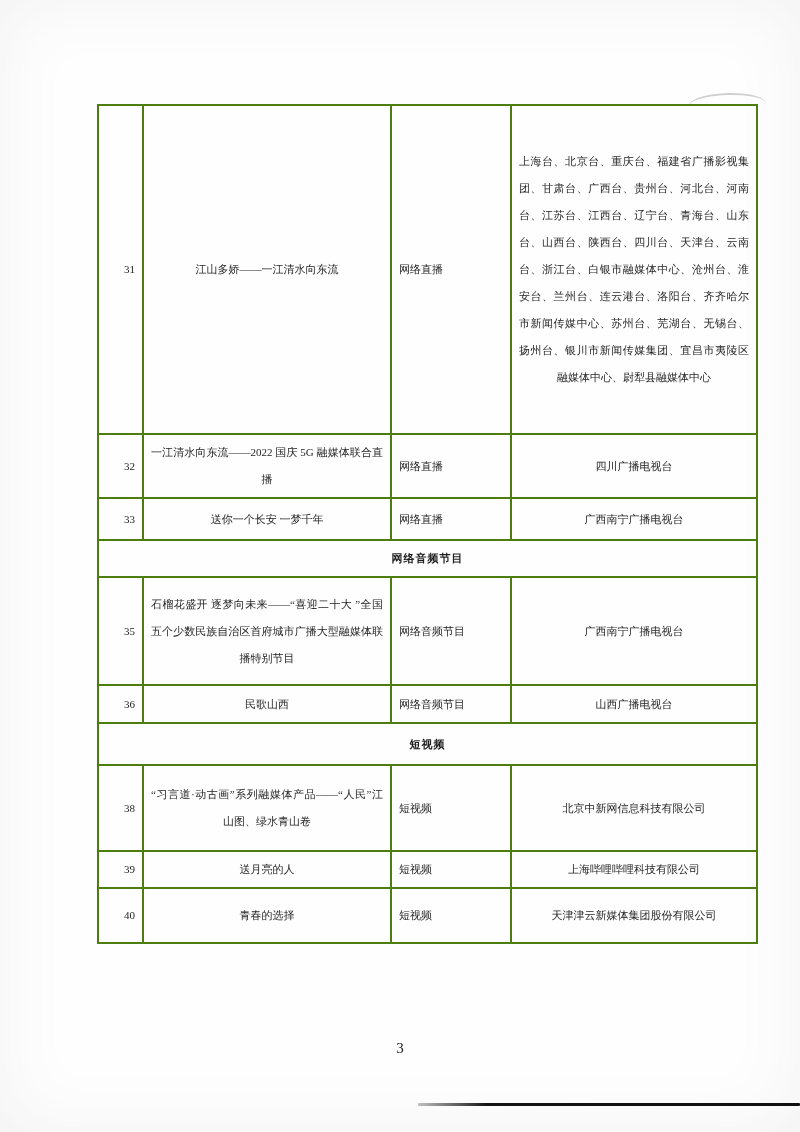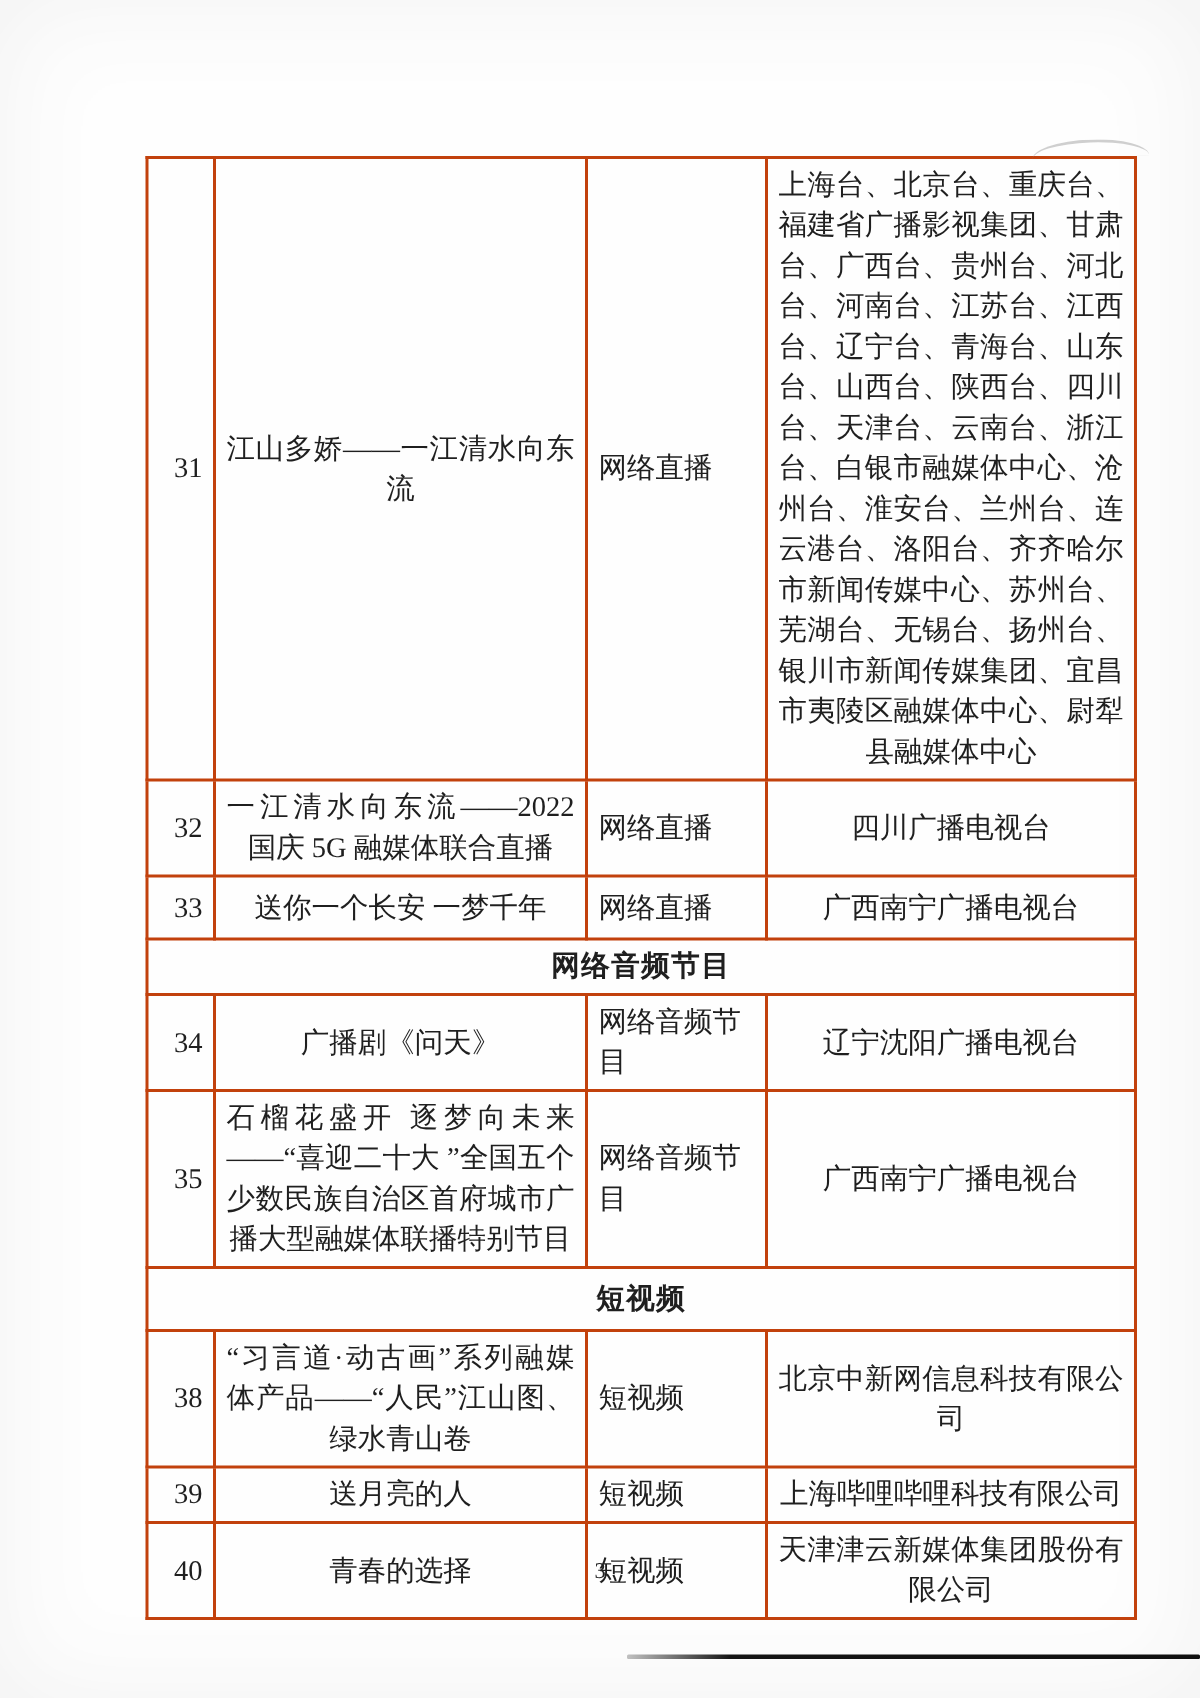--- a/index.html
+++ b/index.html
@@ -17,23 +17,23 @@
     box-shadow: inset 0 0 70px rgba(90,90,90,0.07);
   }
   table.awards-table {
     position: absolute;
     left: 97px; top: 104px;
     width: 659px;
     border-collapse: collapse;
     table-layout: fixed;
   }
   table.awards-table td {
-    border: 2px solid #c2410c;
+    border: 2px solid #4d7c0f;
     vertical-align: middle;
-    font-size: 19px;
+    font-size: 11px;
     line-height: 27px;
     padding: 4px 7px;
     word-break: break-all;
   }
   td.no {
     text-align: right;
     font-size: 16px;
     font-family: "Liberation Serif", "DejaVu Serif", serif;
   }
   td.title, td.org {
@@ -114,31 +114,31 @@
       </tr>
       <tr class="r33">
         <td class="no">33</td>
         <td class="title">送你一个长安 一梦千年</td>
         <td class="cat">网络直播</td>
         <td class="org">广西南宁广播电视台</td>
       </tr>
       <tr class="sec1">
         <td class="section" colspan="4">网络音频节目</td>
       </tr>
-      <tr class="r34">
-        <td class="no">34</td>
-        <td class="title">广播剧《问天》</td>
-        <td class="cat">网络音频节目</td>
-        <td class="org">辽宁沈阳广播电视台</td>
-      </tr>
       <tr class="r35">
         <td class="no">35</td>
         <td class="title">石榴花盛开 逐梦向未来——“喜迎二十大 ”全国五个少数民族自治区首府城市广播大型融媒体联播特别节目</td>
         <td class="cat">网络音频节目</td>
         <td class="org">广西南宁广播电视台</td>
+      </tr>
+      <tr class="r36">
+        <td class="no">36</td>
+        <td class="title">民歌山西</td>
+        <td class="cat">网络音频节目</td>
+        <td class="org">山西广播电视台</td>
       </tr>
       <tr class="sec2">
         <td class="section" colspan="4">短视频</td>
       </tr>
       <tr class="r38">
         <td class="no">38</td>
         <td class="title">“习言道·动古画”系列融媒体产品——“人民”江山图、绿水青山卷</td>
         <td class="cat">短视频</td>
         <td class="org">北京中新网信息科技有限公司</td>
       </tr>

